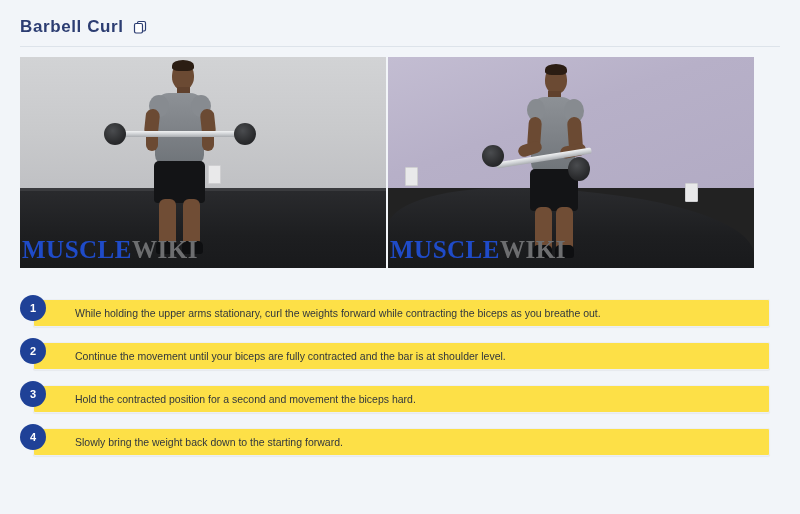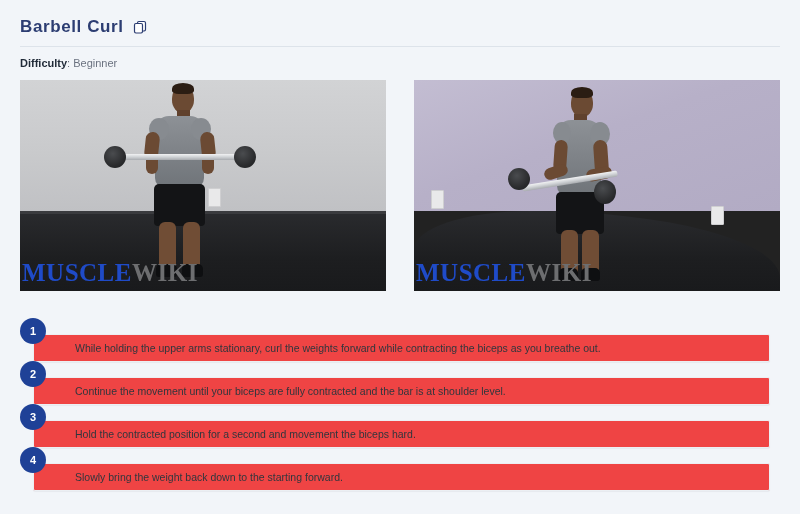--- a/index.html
+++ b/index.html
@@ -60,21 +60,21 @@
   }
   .difficulty b {
     color: #1f2937;
     font-weight: bold;
   }
 
   
   .media-row {
     margin-top: 10px;
     display: flex;
-    gap: 28px;
+    gap: 2px;
   }
   .media {
     position: relative;
     width: 366px;
     height: 211px;
     overflow: hidden;
     background: #222;
   }
   .media-2 { width: 366px; }
 
@@ -211,23 +211,23 @@
     font-weight: bold;
     display: flex;
     align-items: center;
     justify-content: center;
     z-index: 2;
   }
   .step-card {
     position: absolute;
     left: 13px;
     right: 10px;
-    top: 16px;
+    top: 4px;
     height: 26px;
-    background: #ef4444;
+    background: #fde047;
     border: 1px solid #eceff3;
     border-radius: 2px;
     box-shadow: 0 1px 1px rgba(17,24,39,0.05);
     display: flex;
     align-items: center;
     text-align: right;
   }
   .step-text {
     margin-left: 41px;
     font-size: 10.5px;
@@ -246,23 +246,20 @@
     <span class="copy-icon">
       <svg width="16" height="16" viewBox="0 0 16 16" aria-hidden="true">
         <rect x="5.5" y="2.5" width="8" height="9.5" rx="1.4" fill="#ffffff" stroke="#2c3d72" stroke-width="1.2"></rect>
         <rect x="2.5" y="4.5" width="8" height="9.5" rx="1.4" fill="#ffffff" stroke="#2c3d72" stroke-width="1.2"></rect>
       </svg>
     </span>
   </div>
 
   <div class="title-divider"></div>
 
-  <div class="difficulty">
-    <b>Difficulty</b><span>: </span><span>Beginner</span>
-  </div>
 
   <div class="media-row">
 
     <div class="media media-1">
       <div class="wall wall-1"></div>
       <div class="floor"></div>
       <div class="floor-edge" style="top:62%;"></div>
       <div class="outlet" style="left:188px; top:108px;"></div>
 
       <div class="figure">

